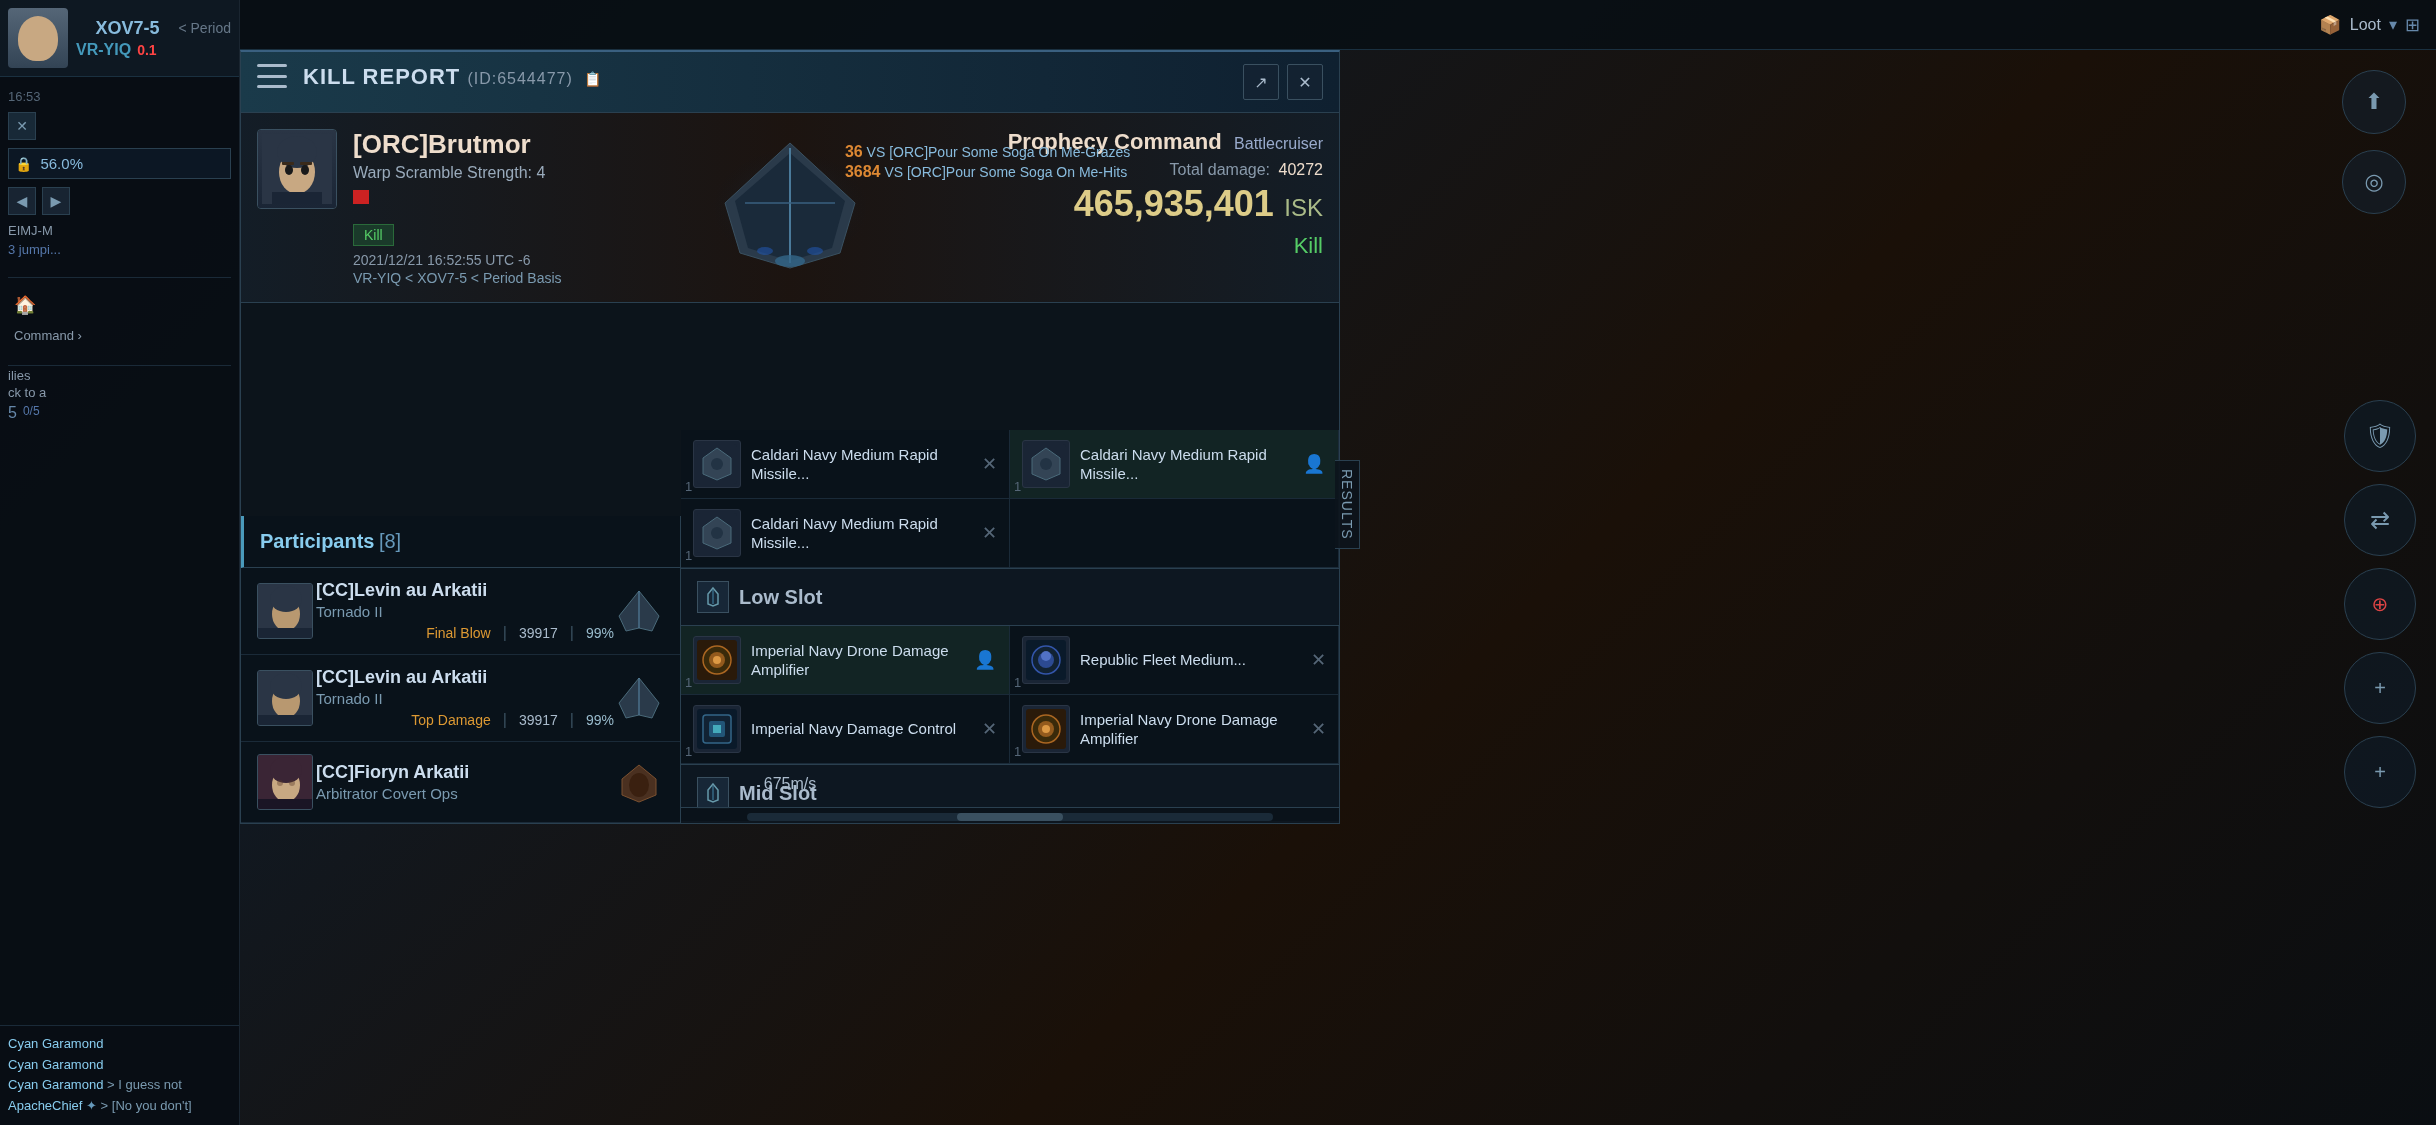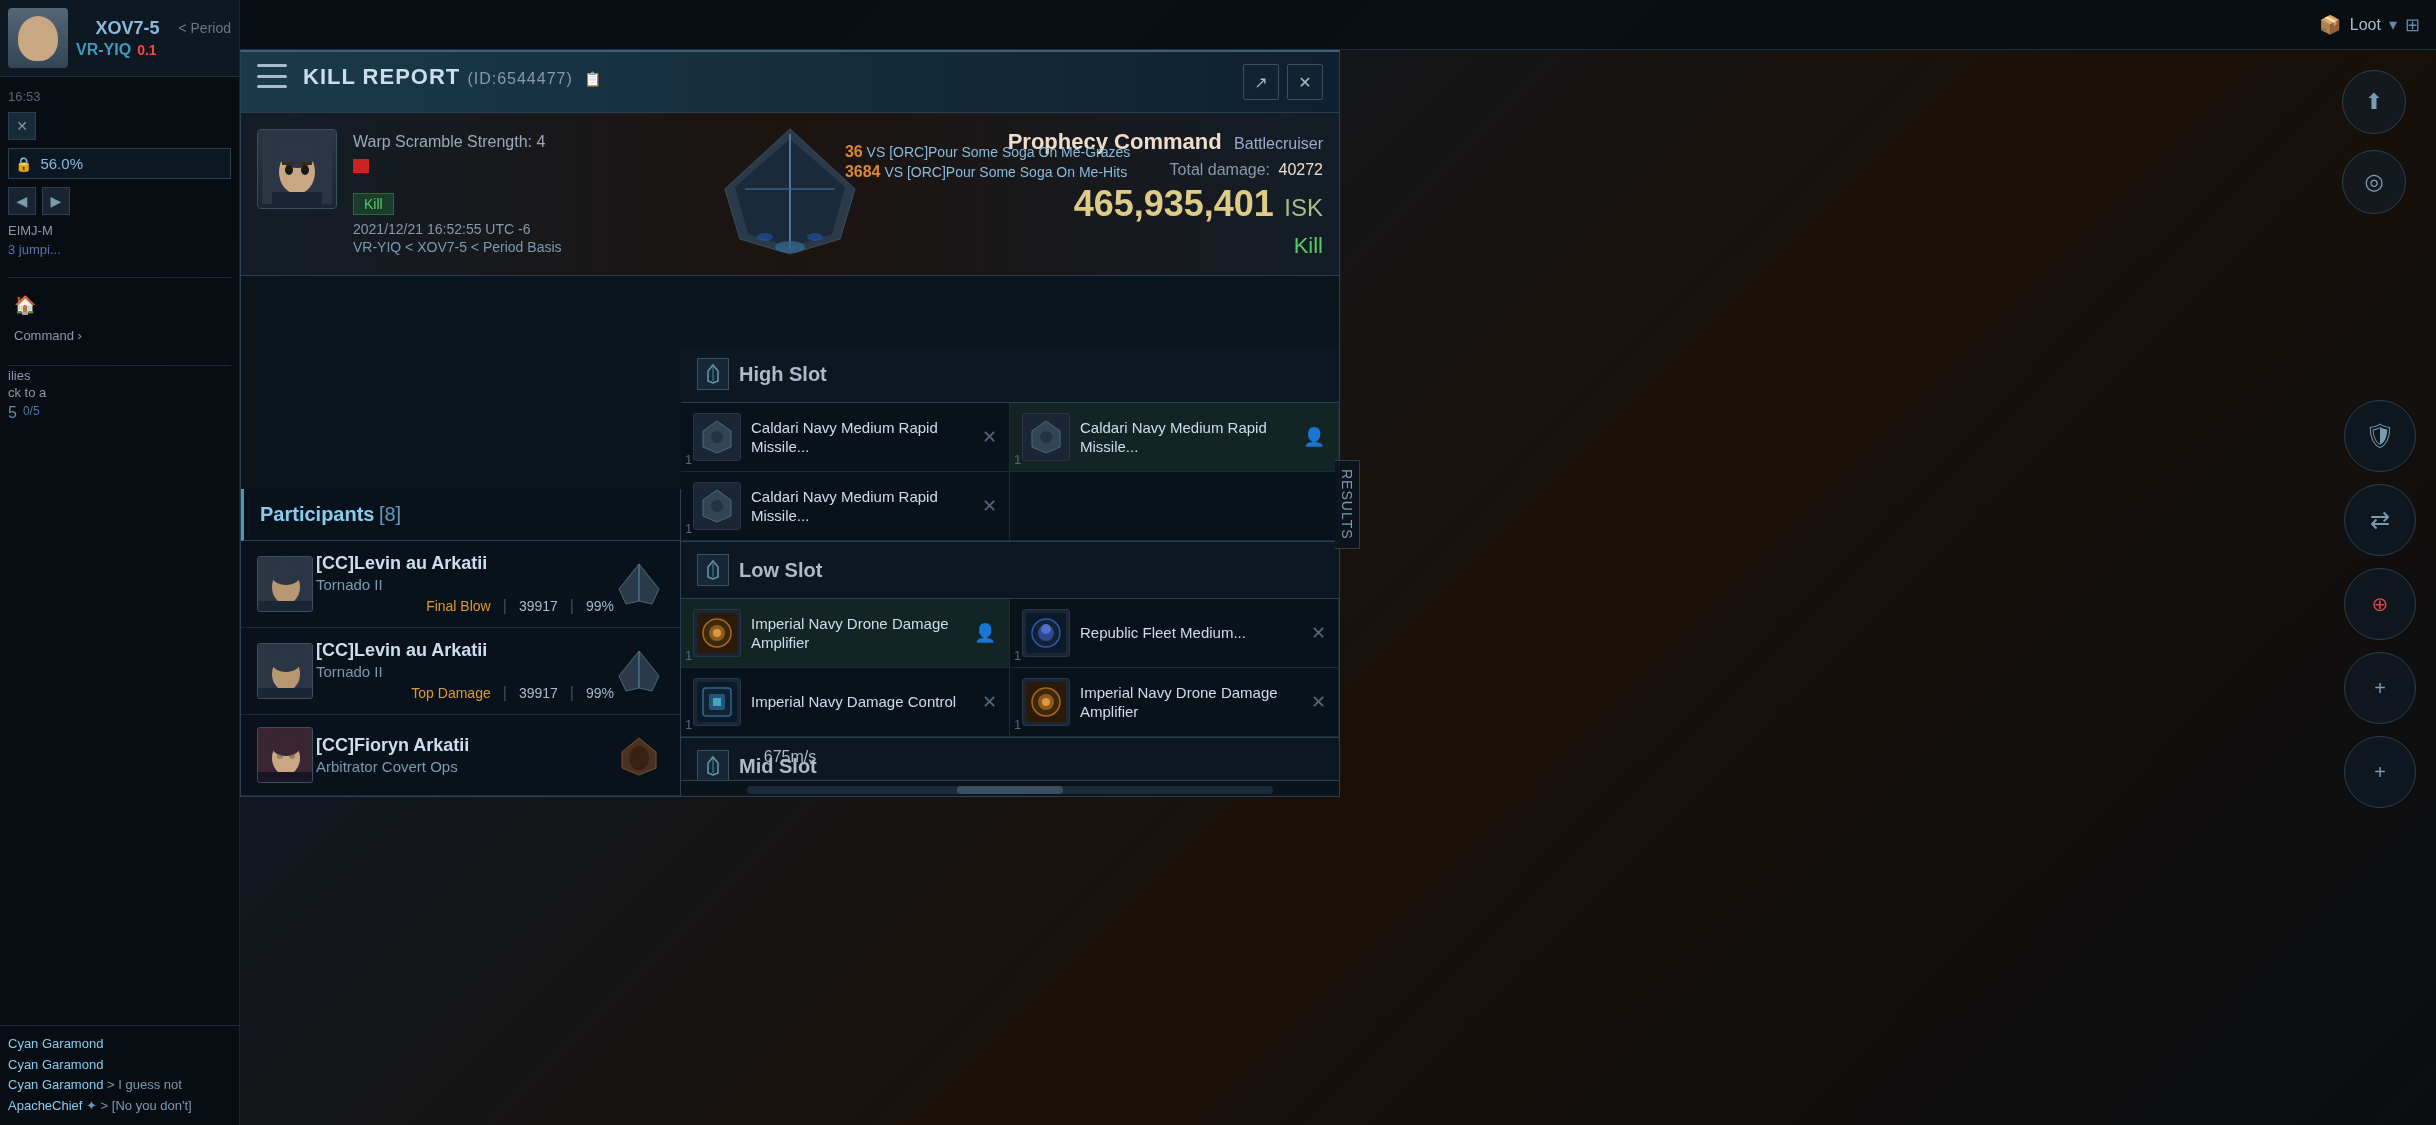--- a/index.html
+++ b/index.html
@@ -663,20 +663,21 @@
             <ellipse cx="43" cy="36" rx="4" ry="5" fill="#1a1a1a"></ellipse>
             <rect x="20" y="28" width="12" height="3" fill="#3a2a1a" rx="1"></rect>
             <rect x="38" y="28" width="12" height="3" fill="#3a2a1a" rx="1"></rect>
             <rect x="10" y="58" width="50" height="12" fill="#1a2535"></rect>
           </svg>
         </div>
       </div>
     </div>
 
     <div class="victim-info">
+      <div class="victim-name">[ORC]Brutmor</div>
       <div class="victim-warp">Warp Scramble Strength: 4</div>
       <div style="margin-top:8px;display:flex;gap:8px;align-items:center;">
         <div style="width:16px;height:14px;background:#cc2222;display:inline-block;"></div>
       </div>
       <div style="margin-top:8px;">
         <span class="kill-badge">Kill</span>
       </div>
       <div class="kill-date">2021/12/21 16:52:55 UTC -6</div>
       <div class="kill-location">VR-YIQ &lt; XOV7-5 &lt; Period Basis</div>
     </div>
@@ -823,29 +824,20 @@
             <polygon points="25,8 42,22 42,38 25,45 8,38 8,22" fill="#4a3020" stroke="#7a5030" stroke-width="1"></polygon>
             <ellipse cx="25" cy="28" rx="10" ry="12" fill="#3a2010"></ellipse>
           </svg>
         </div>
       </div>
     </div>
 
     <div class="equipment-panel">
 
       <div class="slot-section">
-        <div class="slot-header">
-          <div class="slot-icon">
-            <svg width="22" height="22" viewBox="0 0 22 22">
-              <path d="M11,2 L16,8 L16,18 L11,20 L6,18 L6,8 Z" fill="none" stroke="#6699aa" stroke-width="1.5"></path>
-              <line x1="11" y1="4" x2="11" y2="18" stroke="#4488aa" stroke-width="1"></line>
-            </svg>
-          </div>
-          <span class="slot-title">High Slot</span>
-        </div>
         <div class="slot-items-grid">
 
           <div class="slot-item">
             <span class="slot-item-number">1</span>
             <div class="slot-item-icon">
               <svg width="40" height="40" viewBox="0 0 40 40">
                 <rect width="40" height="40" fill="#1a2535" rx="3"></rect>
                 <polygon points="20,4 34,14 34,30 20,36 6,30 6,14" fill="#334455" stroke="#4a6a7a" stroke-width="1"></polygon>
                 <circle cx="20" cy="20" r="6" fill="#223344"></circle>
               </svg>

